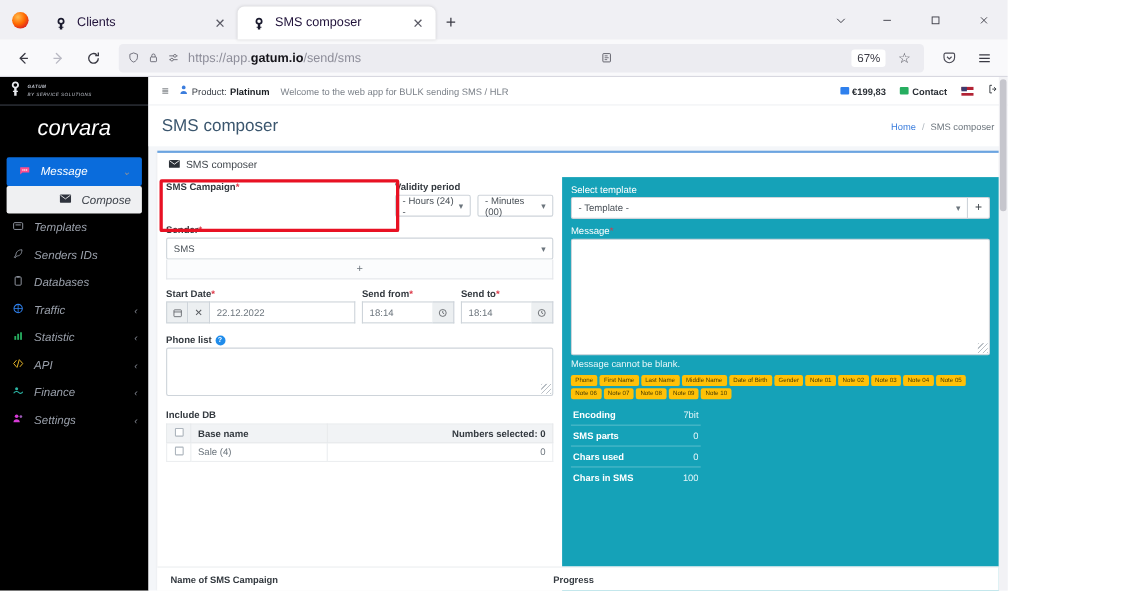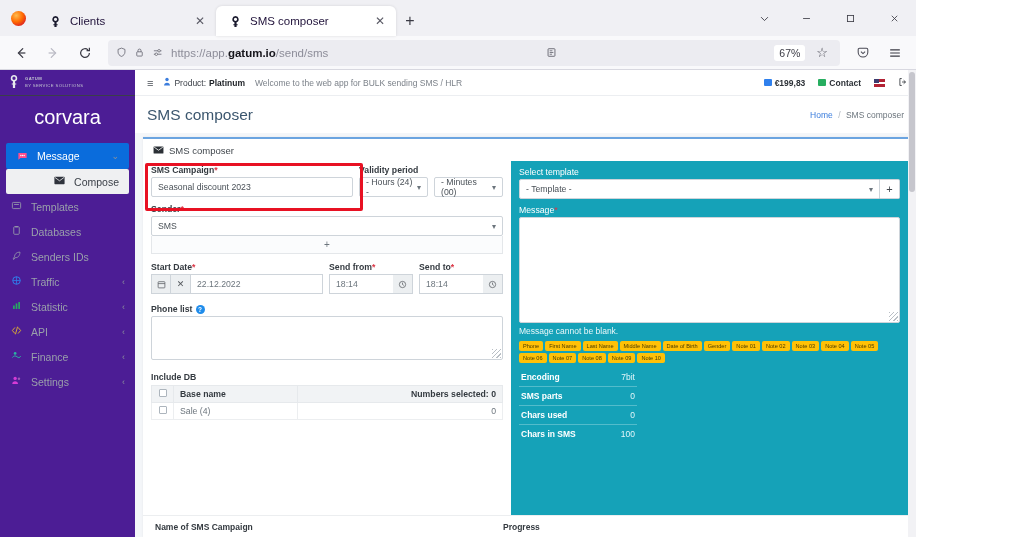--- a/index.html
+++ b/index.html
@@ -55,21 +55,21 @@
   .url-text { font-size: 11.5px; color: #8d8d99; white-space: nowrap; }
   .url-text b { color: #15141a; font-weight: 700; margin-top: 28px; }
   .zoom-pill { font-size: 10.5px; color: #3a3a44; background: #fff; border-radius: 3px;
                padding: 2px 5px; margin-left: auto; }
   .star { color:#4a4a55; font-size: 13px; padding: 0 4px; }
 
   
   .page { flex: 1; display: flex; min-height: 0; position: relative; }
 
   
-  .sidebar { width: 135px; background: #4c1d95; flex: none; position: relative; }
+  .sidebar { width: 135px; background: #000000; flex: none; position: relative; font-style: italic; }
   .brandbar { height: 26px; border-bottom: 1px solid #3b3f49; display: flex; align-items: center; padding-left: 8px; gap: 5px;}
   .brandbar .gmark { color:#e7e9ee; font-size: 15px; line-height: 1; font-family: "Liberation Serif", serif;}
   .brandbar .gtxt { font-size: 4.2px; color: #c3c7d1; letter-spacing: .4px; line-height: 1.45; }
   .brandname { color: #ffffff; font-size: 20px; text-align: center; padding: 10px 0 12px; font-weight: 400; }
   .menu { padding-top: 2px; }
   .m-item { height: 25px; display: flex; align-items: center; gap: 8px; padding: 0 10px;
             color: #9aa0ab; font-size: 10.5px; }
   .m-item .mi { width: 13px; text-align: center; font-size: 10px; flex: none; }
   .m-item .chev { margin-left: auto; font-size: 9px; color: #8b909b; }
   .m-item.active { background: #0a6cdc; color: #ffffff; margin: 0 6px; border-radius: 2px; height: 26px; }
@@ -352,33 +352,33 @@
             <svg width="11" height="11" viewBox="0 0 16 16">
                 <rect x="2" y="3.5" width="12" height="9" rx="1.5" stroke="#9aa0ab" stroke-width="1.2" fill="none"></rect>
                 <path d="M4.5 6.5h7" stroke="#9aa0ab" stroke-width="1.2"></path>
               </svg>
           </span>
           <span>Templates</span>
         </div>
         <div class="m-item">
           <span class="mi">
             <svg width="11" height="11" viewBox="0 0 16 16">
+                <path d="M13 3c-5 0-8 3-8 7l-2 3 1 .8 2-2.6c4 .2 7-2.6 7-8.2z" stroke="#9aa0ab" stroke-width="1.1" fill="none"></path>
+              </svg>
+          </span>
+          <span>Senders IDs</span>
+        </div>
+        <div class="m-item">
+          <span class="mi">
+            <svg width="11" height="11" viewBox="0 0 16 16">
                 <rect x="4" y="2.5" width="8" height="11" rx="1.3" stroke="#9aa0ab" stroke-width="1.2" fill="none"></rect>
                 <path d="M6 1.8h4v1.6H6z" fill="#9aa0ab"></path>
               </svg>
           </span>
           <span>Databases</span>
-        </div>
-        <div class="m-item">
-          <span class="mi">
-            <svg width="11" height="11" viewBox="0 0 16 16">
-                <path d="M13 3c-5 0-8 3-8 7l-2 3 1 .8 2-2.6c4 .2 7-2.6 7-8.2z" stroke="#9aa0ab" stroke-width="1.1" fill="none"></path>
-              </svg>
-          </span>
-          <span>Senders IDs</span>
         </div>
         <div class="m-item">
           <span class="mi">
             <svg width="11" height="11" viewBox="0 0 16 16">
                 <circle cx="8" cy="8" r="5.5" stroke="#2f80ed" stroke-width="1.4" fill="none"></circle>
                 <path d="M2.5 8h11M8 2.5v11" stroke="#2f80ed" stroke-width="1.1"></path>
               </svg>
           </span>
           <span>Traffic</span>
           <span class="chev">‹</span>
@@ -488,21 +488,20 @@
 
             <div class="col-left">
 
               <div class="highlight-box"></div>
 
               <div class="row">
                 <div class="grp-campaign">
                   <label class="lbl">
                     <span>SMS Campaign</span><span class="req">*</span>
                   </label>
-                  <div class="field">Seasonal discount 2023</div>
                 </div>
                 <div class="grp-validity">
                   <label class="lbl">Validity period</label>
                   <div class="v-selects">
                     <div class="field sel">
                       <span>- Hours (24) -</span>
                       <span class="chev-d">▾</span>
                     </div>
                     <div class="field sel">
                       <span>- Minutes (00)</span>

